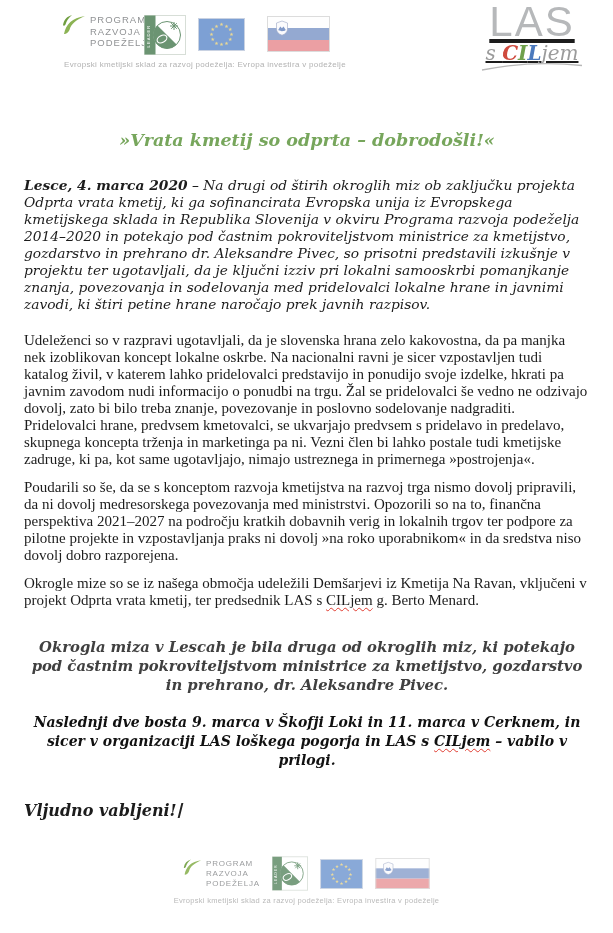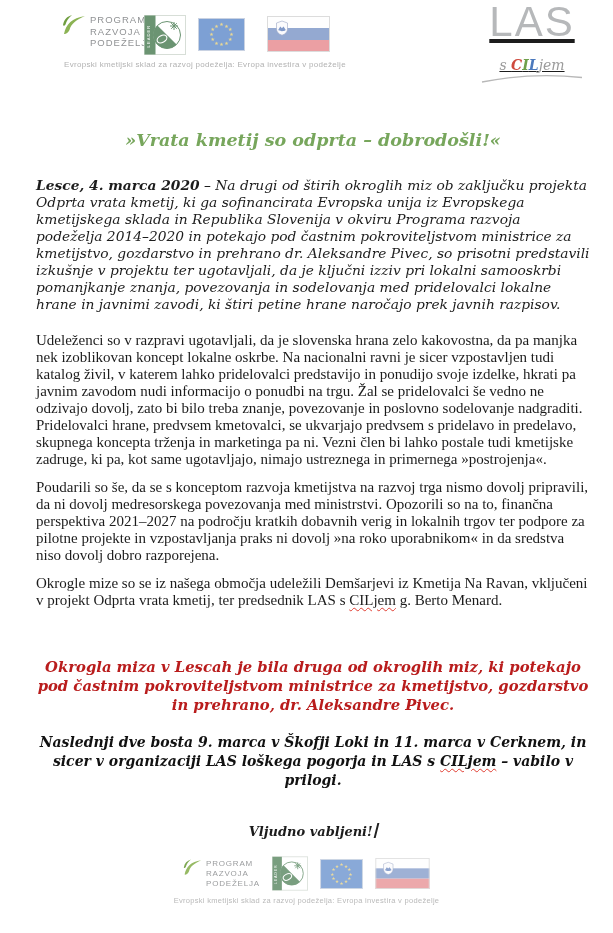--- a/index.html
+++ b/index.html
@@ -17,47 +17,47 @@
   .hdr-prog{position:absolute;left:62px;top:13px;}
   .hdr-leader{position:absolute;left:144px;top:15px;}
   .hdr-eu{position:absolute;left:198px;top:18px;}
   .hdr-si{position:absolute;left:267px;top:16px;}
   .hdr-caption{position:absolute;left:30px;top:54px;width:350px;}
 
   
   .las{position:absolute;right:26px;top:2px;text-align:center;width:110px;text-decoration:underline;}
   .las-main{font-family:"Liberation Sans",sans-serif;font-size:42px;line-height:40px;
             color:#b6b8ba;letter-spacing:2px;font-weight:400;}
-  .las-sub{font-family:"DejaVu Serif",serif;font-style:italic;font-size:14px;line-height:14px;
-           color:#9b9b9b;margin-top:16px;}
+  .las-sub{font-family:"DejaVu Serif",serif;font-style:italic;font-size:20px;line-height:14px;
+           color:#9b9b9b;margin-top:4px;}
   .las-c{color:#cf4a3e;font-weight:bold;}
   .las-i{color:#6fa04b;font-weight:bold;}
   .las-l{color:#4b79bd;font-weight:bold;}
   .las-swoosh{display:block;margin:0 auto;}
 
   
-  .main{position:absolute;left:36px;right:23px;top:130px;}
+  .main{position:absolute;left:24px;right:23px;top:130px;}
   .doc-title{font-family:"DejaVu Serif",serif;font-style:italic;font-weight:bold;
              font-size:17.5px;color:#77a65c;text-align:center;margin:0 0 27px 0;}
   p{margin:0;}
   .p-italic{font-family:"DejaVu Serif",serif;font-style:italic;font-size:13.8px;
             line-height:17px;margin-bottom:19px;margin-top:16px;}
   .p-lead{font-weight:bold;}
   .p-body{font-family:"Liberation Serif",serif;font-size:15px;line-height:17px;
           margin-bottom:11px;}
   .misspelled{text-decoration:underline;text-decoration-style:wavy;
               text-decoration-color:#e03c31;text-decoration-thickness:1px;
               text-underline-offset:2px;}
   .p-green{font-family:"DejaVu Serif",serif;font-style:italic;font-weight:bold;
-           font-size:14.8px;line-height:19px;color:#b91c1c;text-align:center;
-           margin-top:48px;margin-bottom:0;}
+           font-size:14.8px;line-height:19px;color:#404040;text-align:center;
+           margin-top:28px;margin-bottom:0;}
   .p-bold{font-family:"DejaVu Serif",serif;font-style:italic;font-weight:bold;
           font-size:14px;line-height:19px;color:#111;text-align:center;margin-top:19px;}
   .p-closing{font-family:"DejaVu Serif",serif;font-style:italic;font-weight:bold;
-             font-size:13px;text-align:center;margin-top:31px;}
+             font-size:16px;margin-top:31px;}
   .cursor{display:inline-block;width:1.5px;height:15px;background:#222;
           transform:skewX(-14deg) translateY(2px);margin-left:3px;}
 
   
   .footer{position:absolute;left:0;top:856px;width:613px;display:flex;
           flex-direction:column;align-items:center;opacity:.9;}
   .footer .prog-text{font-size:8px;line-height:10px;letter-spacing:.8px;}
   .footer .caption{font-size:7.5px;margin-top:5px;}
   .footer .logo-row > *{margin:0 6px;}
 </style>

